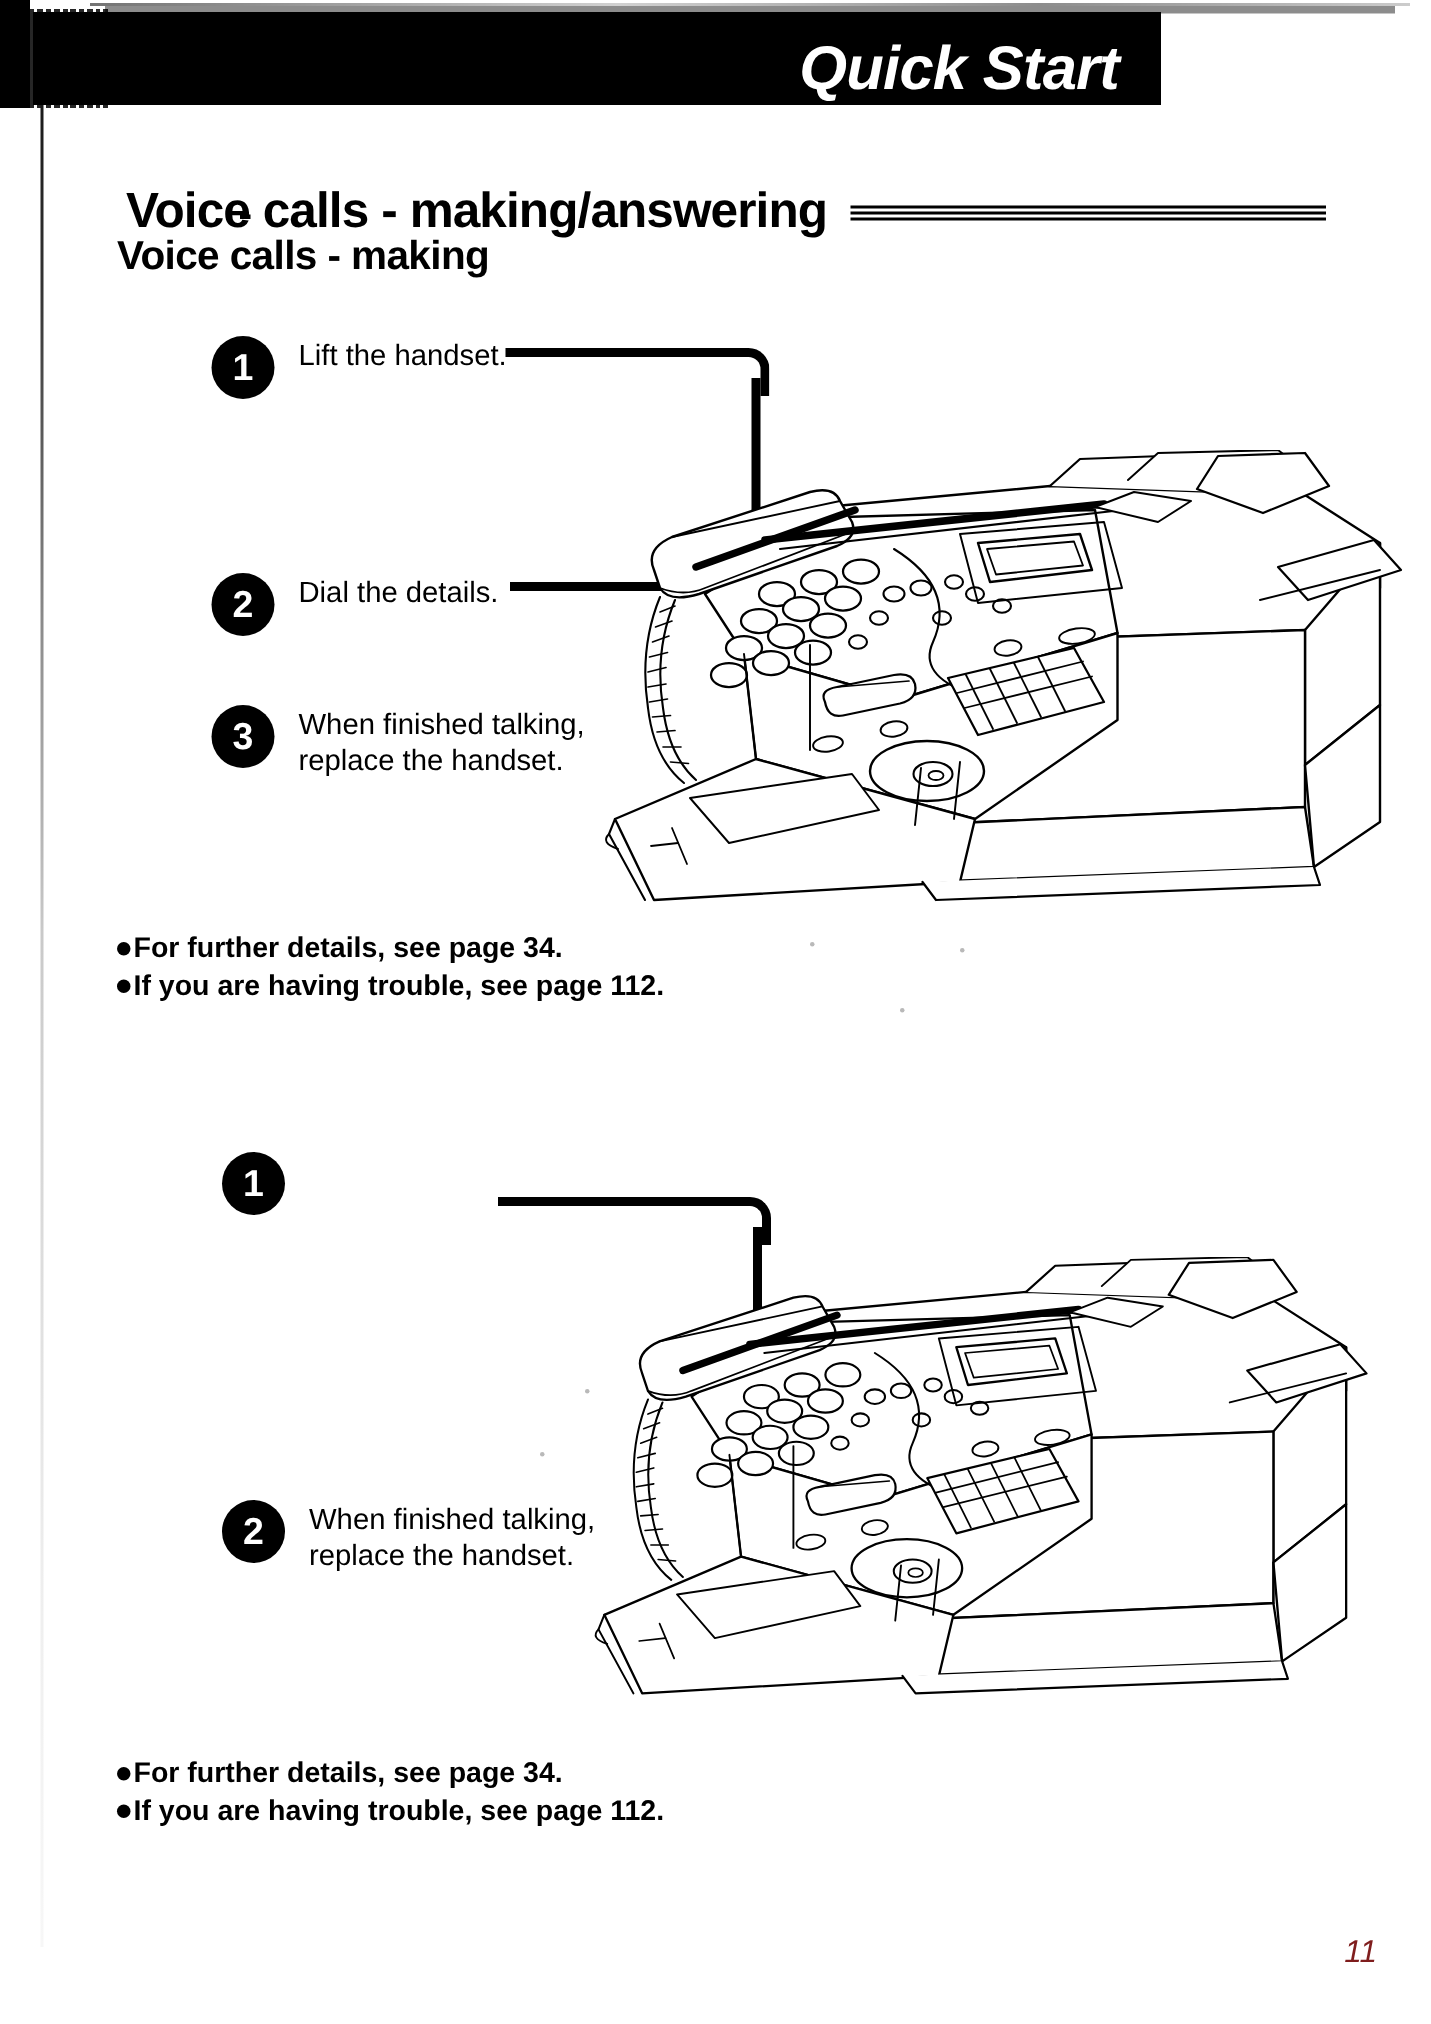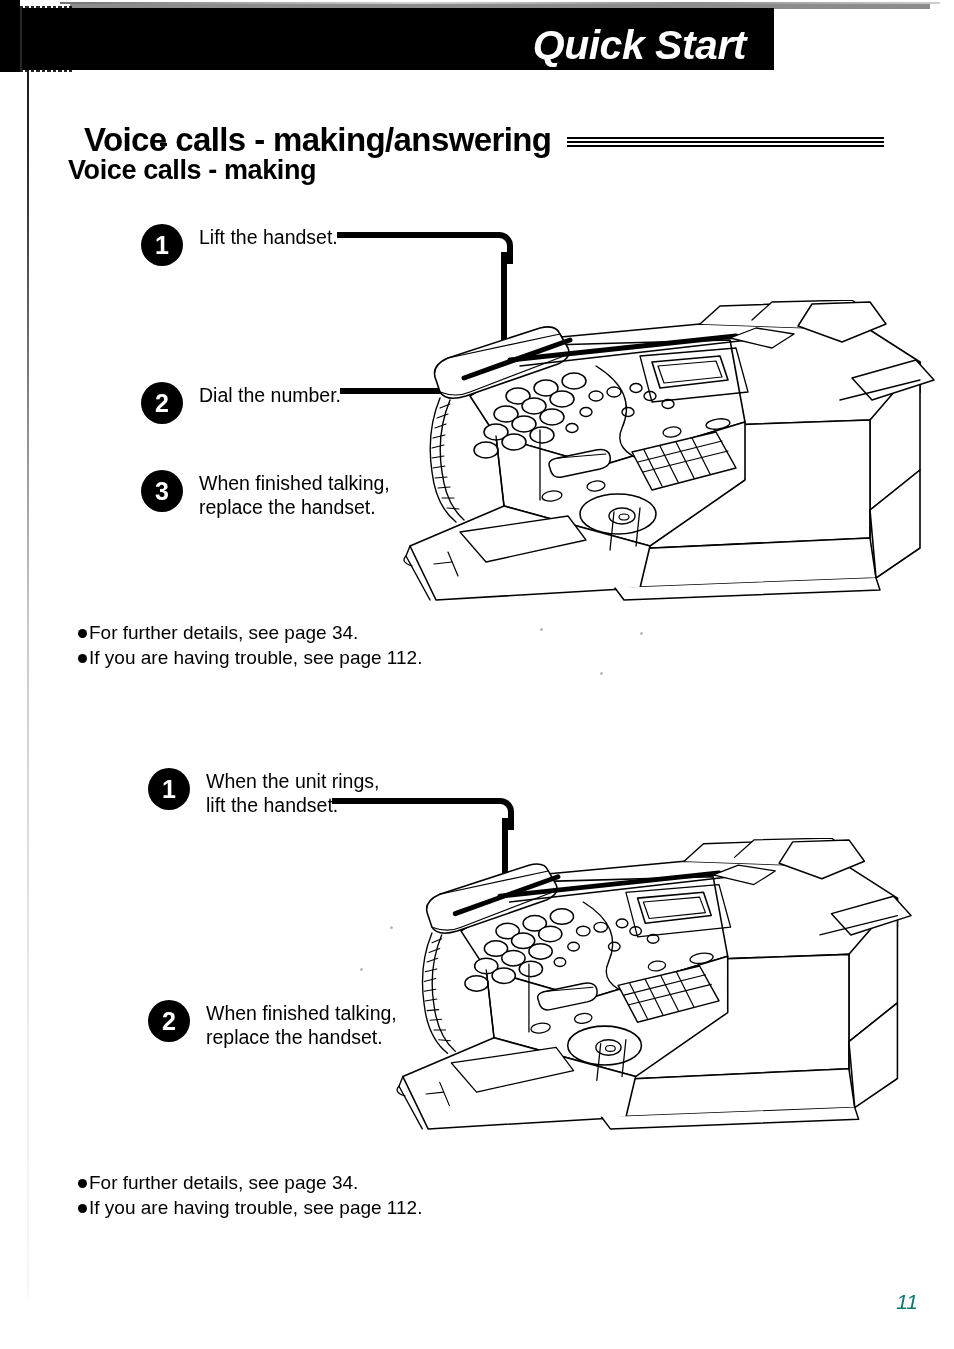--- a/index.html
+++ b/index.html
@@ -112,21 +112,21 @@
   .h1-rule i:nth-child(2) { top: 4px; }
   .h1-rule i:nth-child(3) { top: 8px; }
 
   .h2 {
     position: absolute;
     font-size: 27px;
     font-weight: bold;
     letter-spacing: -0.4px;
     white-space: nowrap;
   }
-  .h2-making { left: 68px; top: 155px; }
+  .h2-making { left: 78px; top: 155px; }
   .h2-answering { left: 80px; top: 700px; }
 
   .stray-tick {
     position: absolute;
     left: 160px; top: 143px;
     width: 7px; height: 3px;
     background: #000;
   }
 
   
@@ -184,40 +184,41 @@
     border-top: 6px solid #000;
     border-right: 6px solid #000;
     border-top-right-radius: 14px;
   }
 
   
   .notes {
     position: absolute;
     font-size: 19px;
     line-height: 1.32;
+    font-weight: bold;
   }
   .notes-1 { left: 78px; top: 620px; }
   .notes-2 { left: 78px; top: 1170px; }
   .note-line { white-space: nowrap; }
   .note-bullet {
     display: inline-block;
     width: 9px; height: 9px;
     border-radius: 50%;
     background: #000;
     margin-right: 2px;
     vertical-align: 1px;
   }
 
   
   .page-number {
     position: absolute;
     right: 36px; bottom: 35px;
     font-size: 21px;
     font-style: italic;
-    color: #0f766e;
+    color: #7f1d1d;
   }
 
   
   .illus { position: absolute; }
   .illus svg { display: block; }
   .dust {
     position: absolute;
     background: #b9b9b9;
     border-radius: 50%;
   }
@@ -249,21 +250,21 @@
 
   <div class="h2 h2-making">Voice calls - making</div>
 
   <div class="step s1-step1">
     <div class="step-badge">1</div>
     <div class="step-text">Lift the handset.</div>
   </div>
 
   <div class="step s1-step2">
     <div class="step-badge">2</div>
-    <div class="step-text">Dial the number.</div>
+    <div class="step-text">Dial the details.</div>
   </div>
 
   <div class="step s1-step3">
     <div class="step-badge">3</div>
     <div class="step-text">When finished talking,
 replace the handset.</div>
   </div>
 
   <div class="leader">
     <div class="leader-h" style="left:337px; top:232px; width:150px;"></div>
@@ -408,22 +409,20 @@
       <span class="note-bullet"></span><span>For further details, see page 34.</span>
     </div>
     <div class="note-line">
       <span class="note-bullet"></span><span>If you are having trouble, see page 112.</span>
     </div>
   </div>
 
 
   <div class="step s2-step1">
     <div class="step-badge">1</div>
-    <div class="step-text">When the unit rings,
-lift the handset.</div>
   </div>
 
   <div class="step s2-step2">
     <div class="step-badge">2</div>
     <div class="step-text">When finished talking,
 replace the handset.</div>
   </div>
 
   <div class="leader">
     <div class="leader-h" style="left:332px; top:798px; width:156px;"></div>

